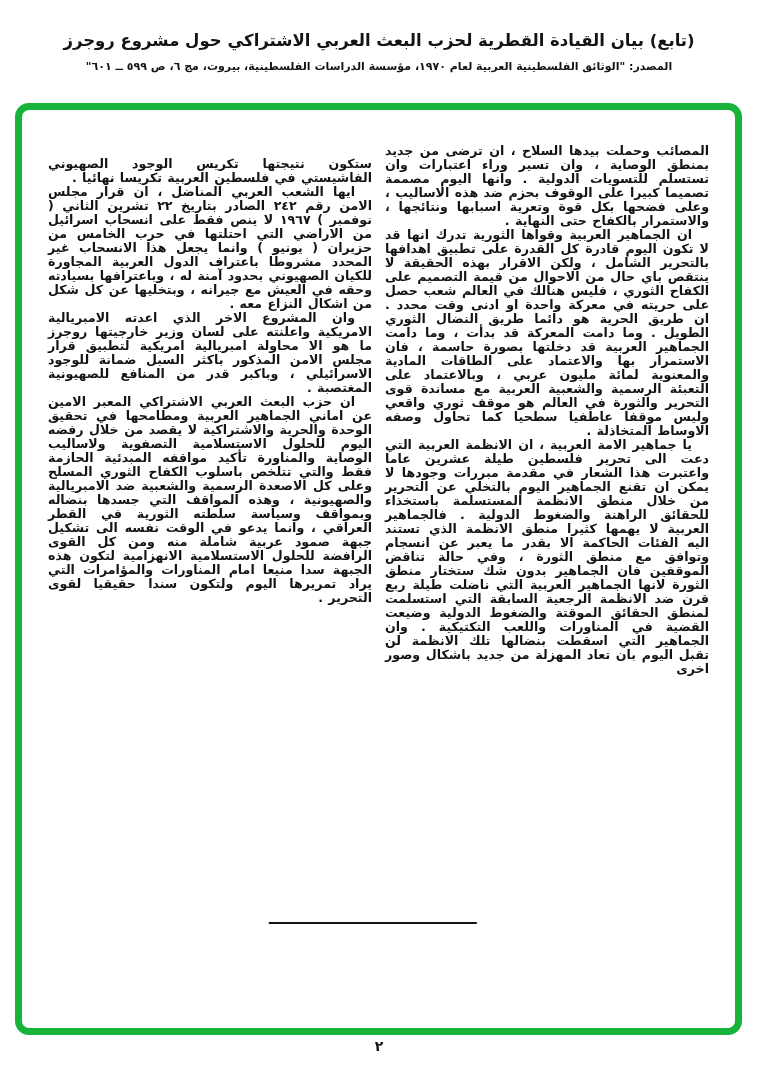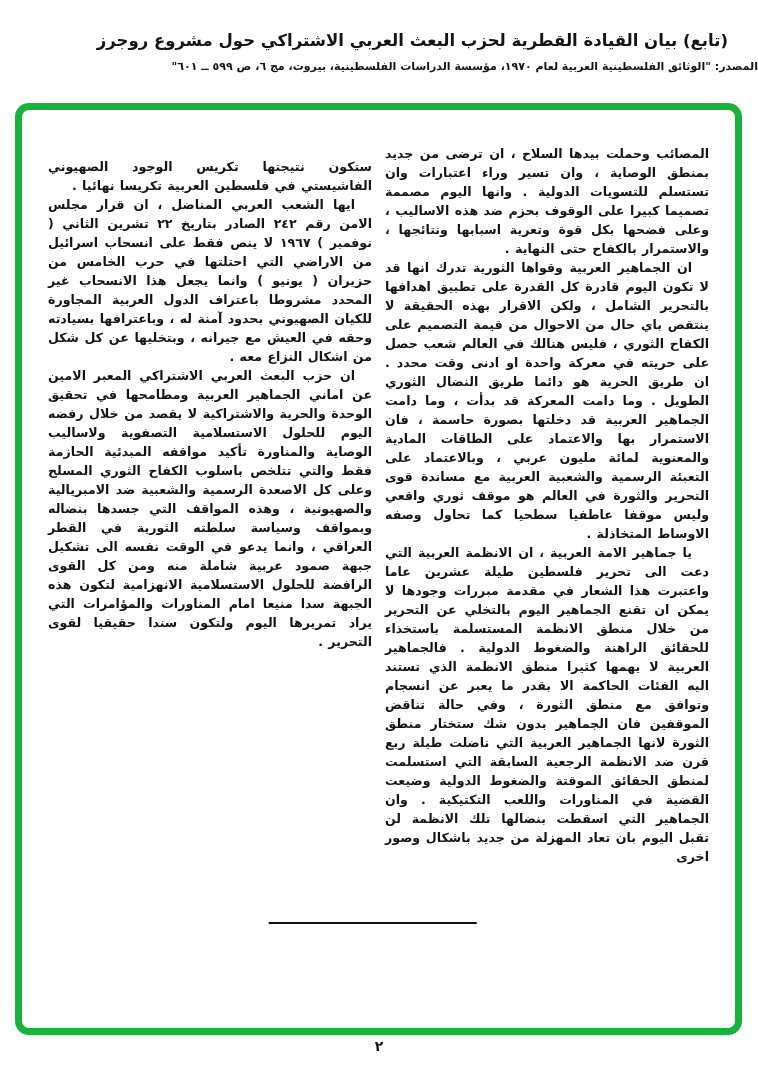--- a/index.html
+++ b/index.html
@@ -6,21 +6,21 @@
   .page {
     position: relative;
     width: 758px;
     height: 1078px;
     margin: 0 auto;
     background: #ffffff;
     font-family: "DejaVu Sans", sans-serif;
     color: #141414;
     overflow: hidden;
   }
-  .header { padding-top: 30px; direction: rtl; }
+  .header { text-align: center; padding-top: 30px; direction: rtl; }
   .doc-title {
     font-size: 16.5px;
     font-weight: bold;
     letter-spacing: 0px;
     margin: 0 30px;
     line-height: 1.3;
   }
   .source-line {
     font-size: 11px;
     font-weight: bold;
@@ -43,21 +43,21 @@
     gap: 13px;
     padding: 34px 26px 0 26px;
     box-sizing: border-box;
   }
   .col { flex: 1 1 0; min-width: 0; }
   .col-left { padding-top: 13px; }
   .para {
     margin: 0;
     font-size: 12.6px;
     font-weight: bold;
-    line-height: 19px;
+    line-height: 14px;
     text-align: justify;
     word-spacing: 1px;
   }
   .para.indent { text-indent: 17px; }
   .end-divider {
     position: absolute;
     top: 812px;
     left: 50%;
     transform: translateX(-53%);
     width: 208px;
@@ -90,20 +90,21 @@
 
       <div class="col col-right">
         <p class="para">المصائب وحملت بيدها السلاح ، ان ترضى من جديد بمنطق الوصاية ، وان تسير وراء اعتبارات وان تستسلم للتسويات الدولية . وانها اليوم مصممة تصميما كبيرا على الوقوف بحزم ضد هذه الاساليب ، وعلى فضحها بكل قوة وتعرية اسبابها ونتائجها ، والاستمرار بالكفاح حتى النهاية .</p>
         <p class="para indent">ان الجماهير العربية وقواها الثورية تدرك انها قد لا تكون اليوم قادرة كل القدرة على تطبيق اهدافها بالتحرير الشامل ، ولكن الاقرار بهذه الحقيقة لا ينتقص باي حال من الاحوال من قيمة التصميم على الكفاح الثوري ، فليس هنالك في العالم شعب حصل على حريته في معركة واحدة او ادنى وقت محدد . ان طريق الحرية هو دائما طريق النضال الثوري الطويل . وما دامت المعركة قد بدأت ، وما دامت الجماهير العربية قد دخلتها بصورة حاسمة ، فان الاستمرار بها والاعتماد على الطاقات المادية والمعنوية لمائة مليون عربي ، وبالاعتماد على التعبئة الرسمية والشعبية العربية مع مساندة قوى التحرير والثورة في العالم هو موقف ثوري واقعي وليس موقفا عاطفيا سطحيا كما تحاول وصفه الاوساط المتخاذلة .</p>
         <p class="para indent">يا جماهير الامة العربية ، ان الانظمة العربية التي دعت الى تحرير فلسطين طيلة عشرين عاما واعتبرت هذا الشعار في مقدمة مبررات وجودها لا يمكن ان تقنع الجماهير اليوم بالتخلي عن التحرير من خلال منطق الانظمة المستسلمة باستخذاء للحقائق الراهنة والضغوط الدولية . فالجماهير العربية لا يهمها كثيرا منطق الانظمة الذي تستند اليه الفئات الحاكمة الا بقدر ما يعبر عن انسجام وتوافق مع منطق الثورة ، وفي حالة تناقض الموقفين فان الجماهير بدون شك ستختار منطق الثورة لانها الجماهير العربية التي ناضلت طيلة ربع قرن ضد الانظمة الرجعية السابقة التي استسلمت لمنطق الحقائق الموقتة والضغوط الدولية وضيعت القضية في المناورات واللعب التكتيكية . وان الجماهير التي اسقطت بنضالها تلك الانظمة لن تقبل اليوم بان تعاد المهزلة من جديد باشكال وصور اخرى</p>
       </div>
 
       <div class="col col-left">
         <p class="para">ستكون نتيجتها تكريس الوجود الصهيوني الفاشيستي في فلسطين العربية تكريسا نهائيا .</p>
         <p class="para indent">ايها الشعب العربي المناضل ، ان قرار مجلس الامن رقم ٢٤٢ الصادر بتاريخ ٢٢ تشرين الثاني ( نوفمبر ) ١٩٦٧ لا ينص فقط على انسحاب اسرائيل من الاراضي التي احتلتها في حرب الخامس من حزيران ( يونيو ) وانما يجعل هذا الانسحاب غير المحدد مشروطا باعتراف الدول العربية المجاورة للكيان الصهيوني بحدود آمنة له ، وباعترافها بسيادته وحقه في العيش مع جيرانه ، وبتخليها عن كل شكل من اشكال النزاع معه .</p>
+        <p class="para indent">وان المشروع الاخر الذي اعدته الامبريالية الامريكية واعلنته على لسان وزير خارجيتها روجرز ما هو الا محاولة امبريالية امريكية لتطبيق قرار مجلس الامن المذكور باكثر السبل ضمانة للوجود الاسرائيلي ، وباكبر قدر من المنافع للصهيونية المغتصبة .</p>
         <p class="para indent">ان حزب البعث العربي الاشتراكي المعبر الامين عن اماني الجماهير العربية ومطامحها في تحقيق الوحدة والحرية والاشتراكية لا يقصد من خلال رفضه اليوم للحلول الاستسلامية التصفوية ولاساليب الوصاية والمناورة تأكيد مواقفه المبدئية الحازمة فقط والتي تتلخص باسلوب الكفاح الثوري المسلح وعلى كل الاصعدة الرسمية والشعبية ضد الامبريالية والصهيونية ، وهذه المواقف التي جسدها بنضاله وبمواقف وسياسة سلطته الثورية في القطر العراقي ، وانما يدعو في الوقت نفسه الى تشكيل جبهة صمود عربية شاملة منه ومن كل القوى الرافضة للحلول الاستسلامية الانهزامية لتكون هذه الجبهة سدا منيعا امام المناورات والمؤامرات التي يراد تمريرها اليوم ولتكون سندا حقيقيا لقوى التحرير .</p>
       </div>
 
     </div>
 
     <hr class="end-divider">
   </div>
 
   <div class="page-number">٢</div>
 

